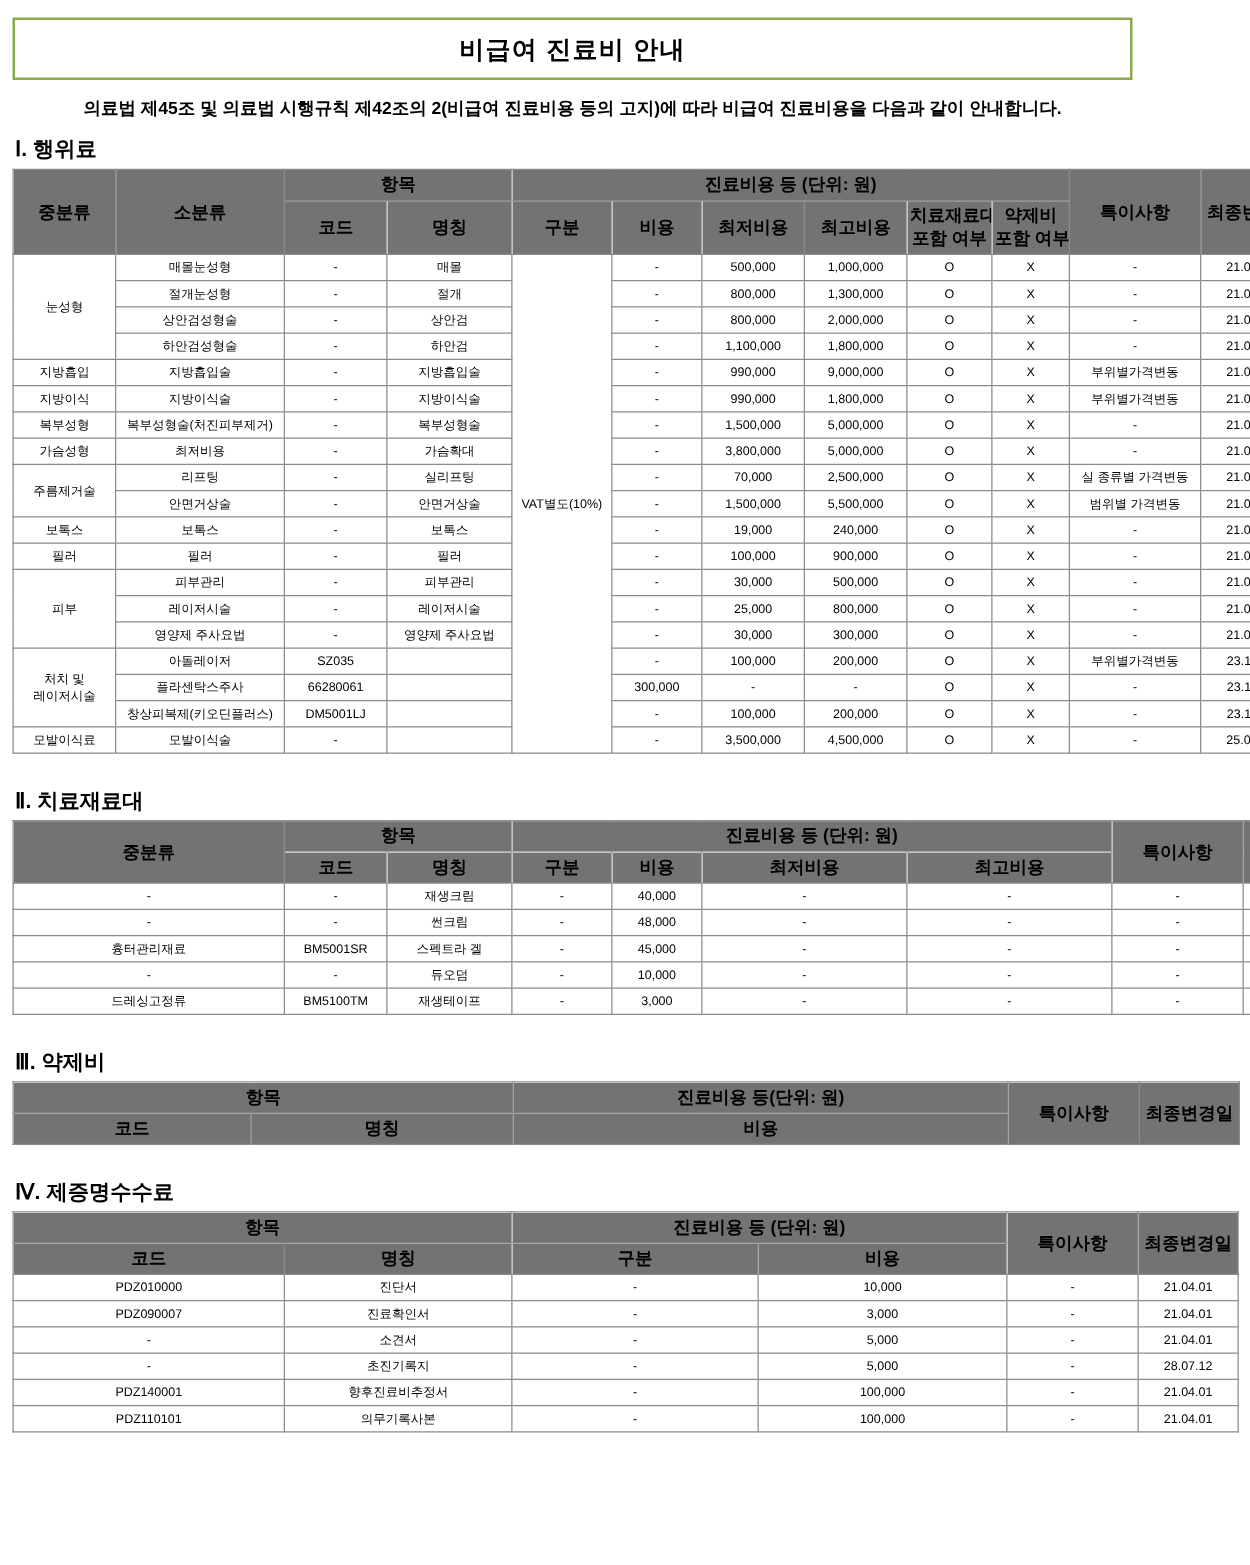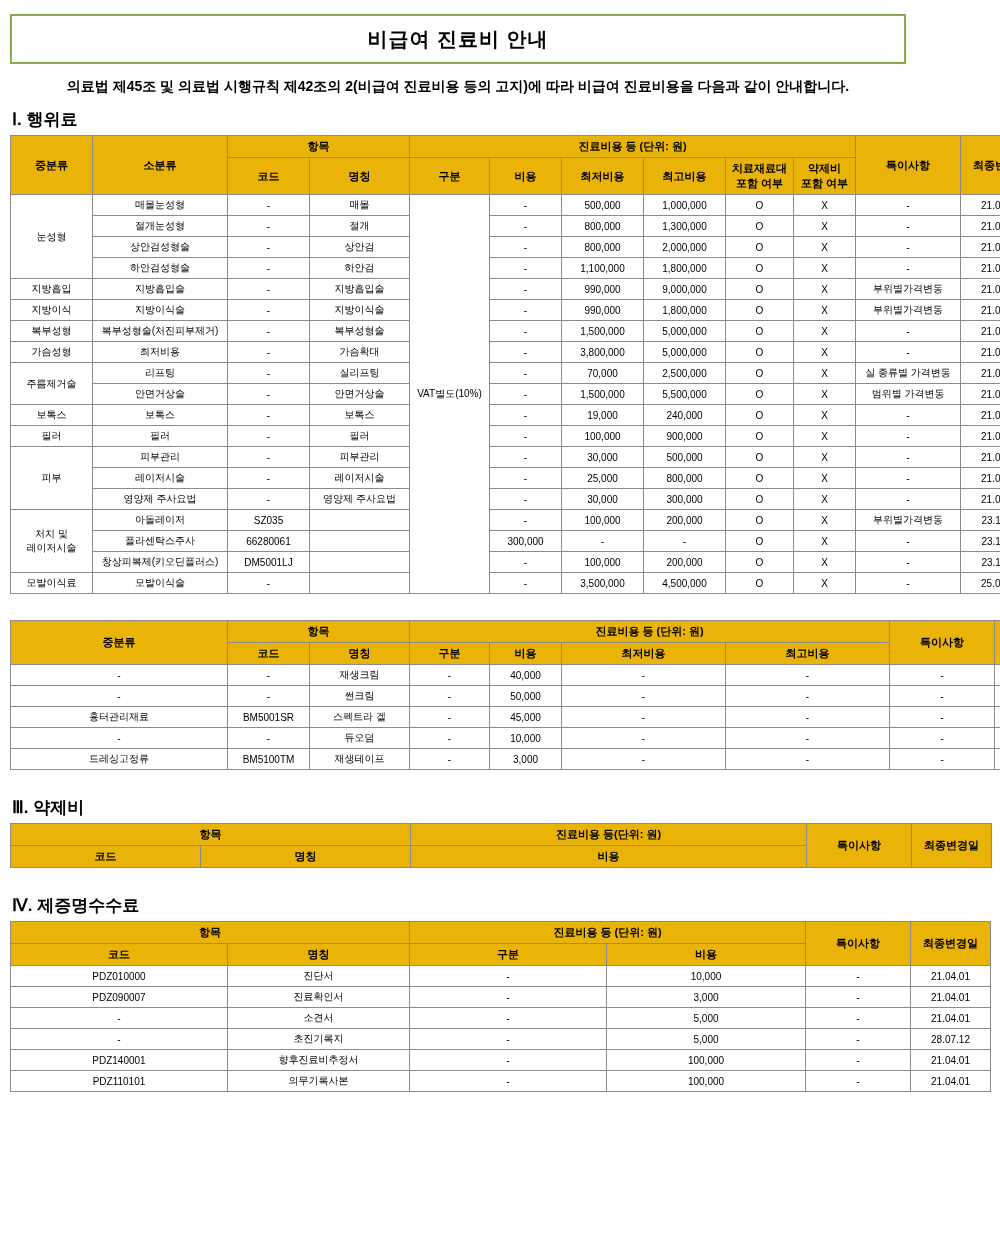--- a/index.html
+++ b/index.html
@@ -39,23 +39,23 @@
     border:1px solid #8b8b8b;
     font-size:10px;
     text-align:center;
     padding:3px 2px;
     height:19px;
     box-sizing:border-box;
     overflow:hidden;
     white-space:nowrap;
   }
   th{
-    background:#eab308;
+    background:#737373;
     font-weight:bold;
-    font-size:11px;
+    font-size:14px;
   }
   .spacer{height:26px;}
   .vat-cell{font-size:10px;}
 </style>
 </head>
 <body>
 
 <div class="page">
 
   <div class="title-box">
@@ -347,20 +347,21 @@
             <td>X</td>
             <td>-</td>
             <td>25.06.02</td>
           </tr>
         </tbody>
     </table>
   </div>
 
   <div class="spacer"></div>
 
+  <div class="section-head">Ⅱ. 치료재료대</div>
   <div class="tbl-wrap">
     <table>
       <colgroup>
         <col style="width:217px">
           <col style="width:82px">
           <col style="width:100px">
         <col style="width:80px">
           <col style="width:72px">
           <col style="width:164px">
           <col style="width:164px">
@@ -394,21 +395,21 @@
             <td>-</td>
             <td>-</td>
             <td>-</td>
             <td>21.04.01</td>
           </tr>
           <tr>
             <td>-</td>
             <td>-</td>
             <td>썬크림</td>
             <td>-</td>
-            <td>50,000</td>
+            <td>48,000</td>
             <td>-</td>
             <td>-</td>
             <td>-</td>
             <td>21.04.01</td>
           </tr>
           <tr>
             <td>흉터관리재료</td>
             <td>BM5001SR</td>
             <td>스펙트라 겔</td>
             <td>-</td>

